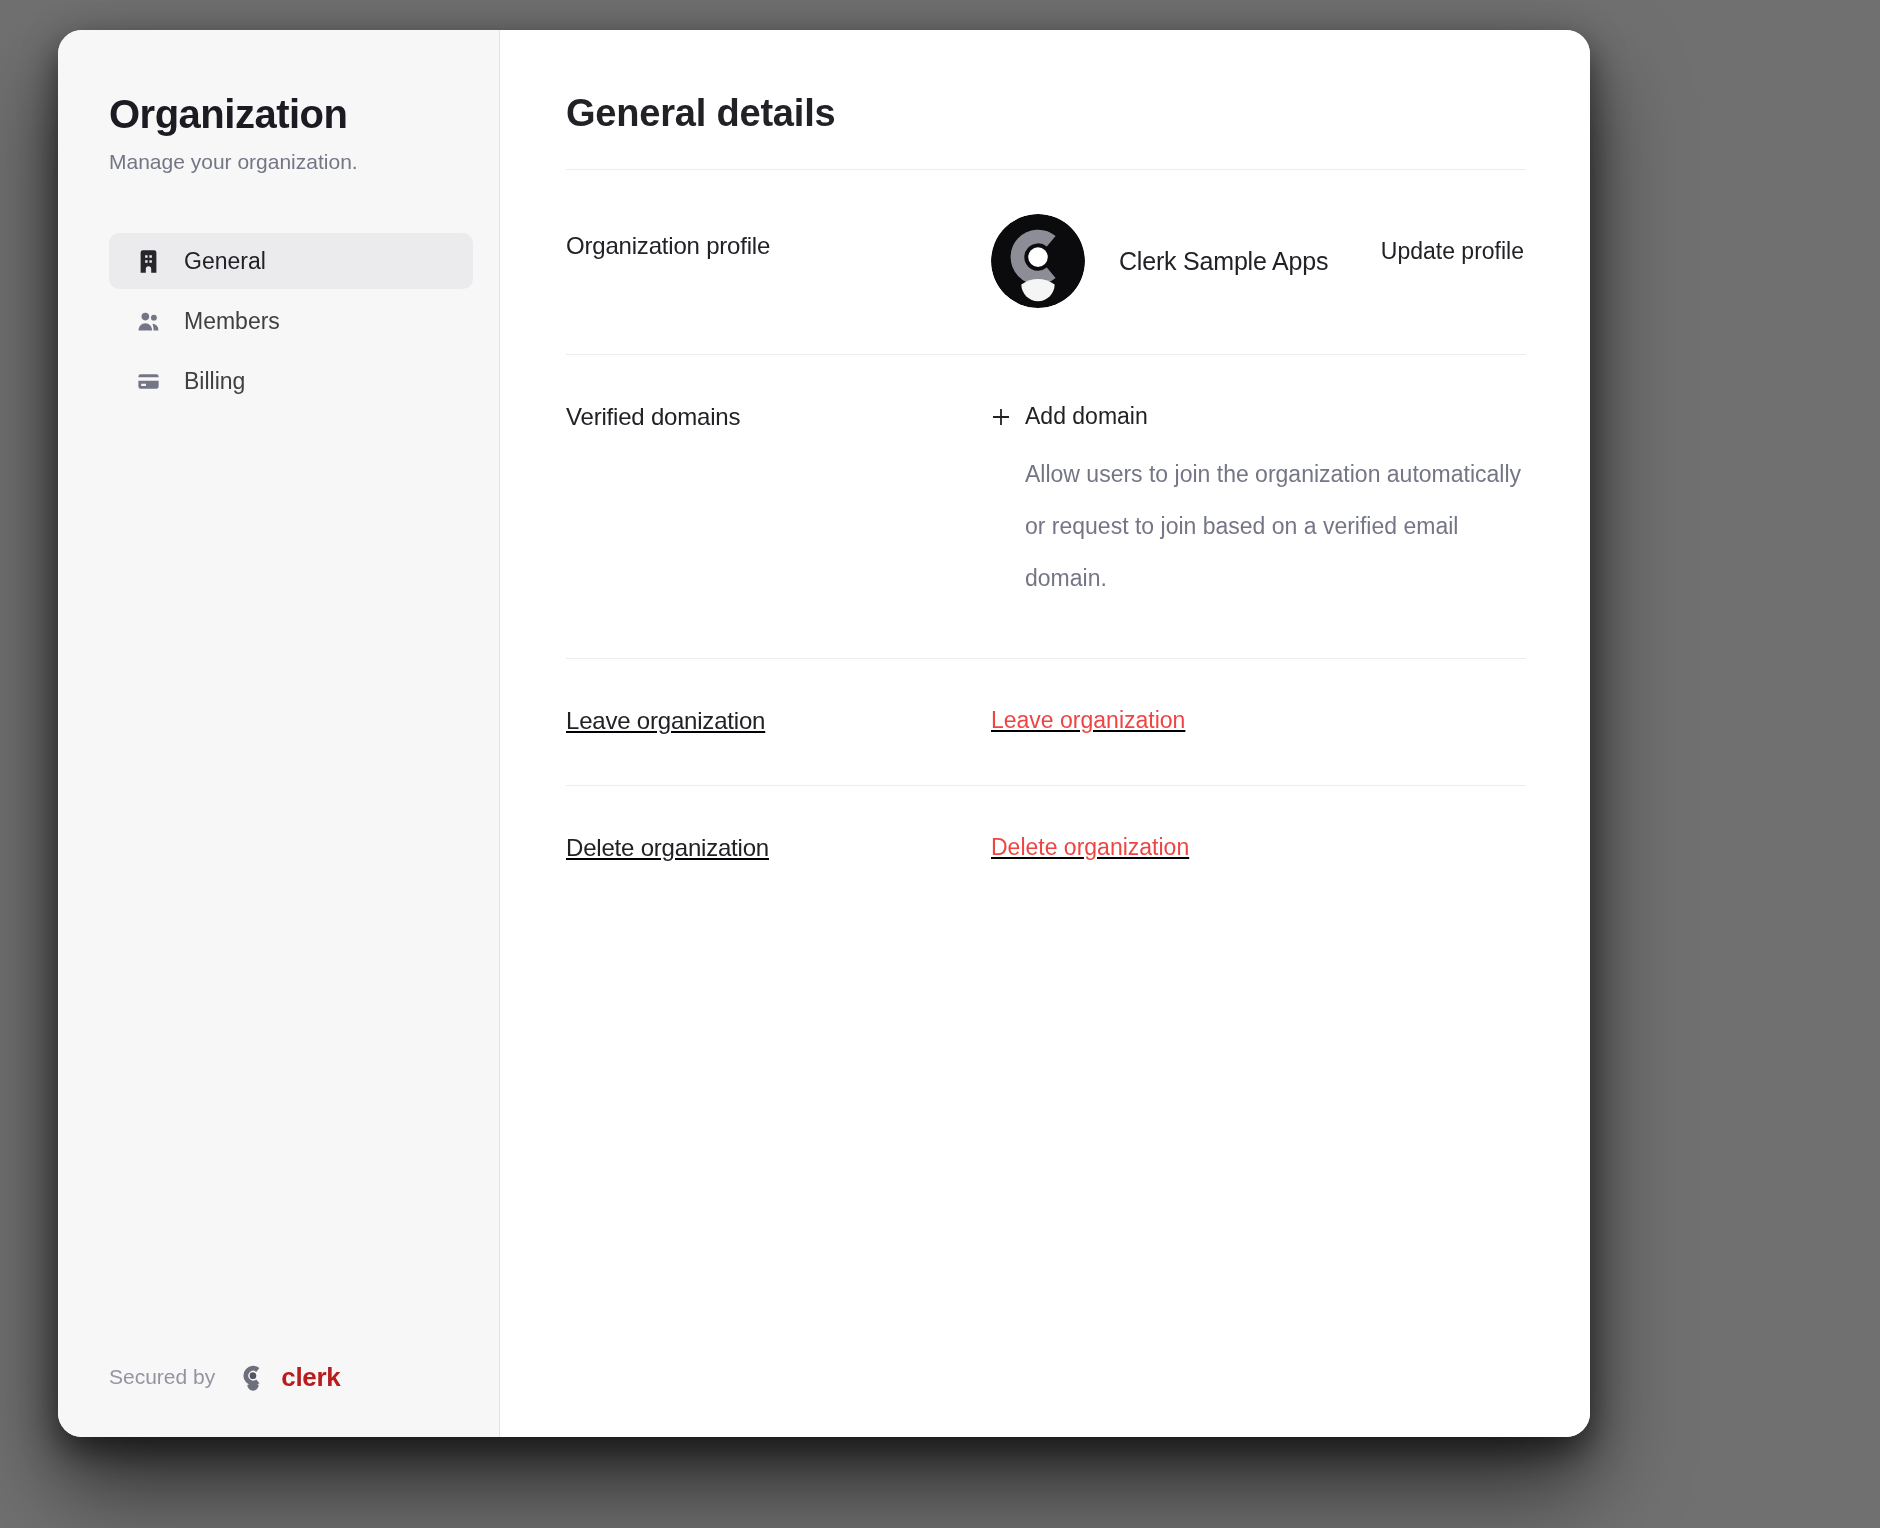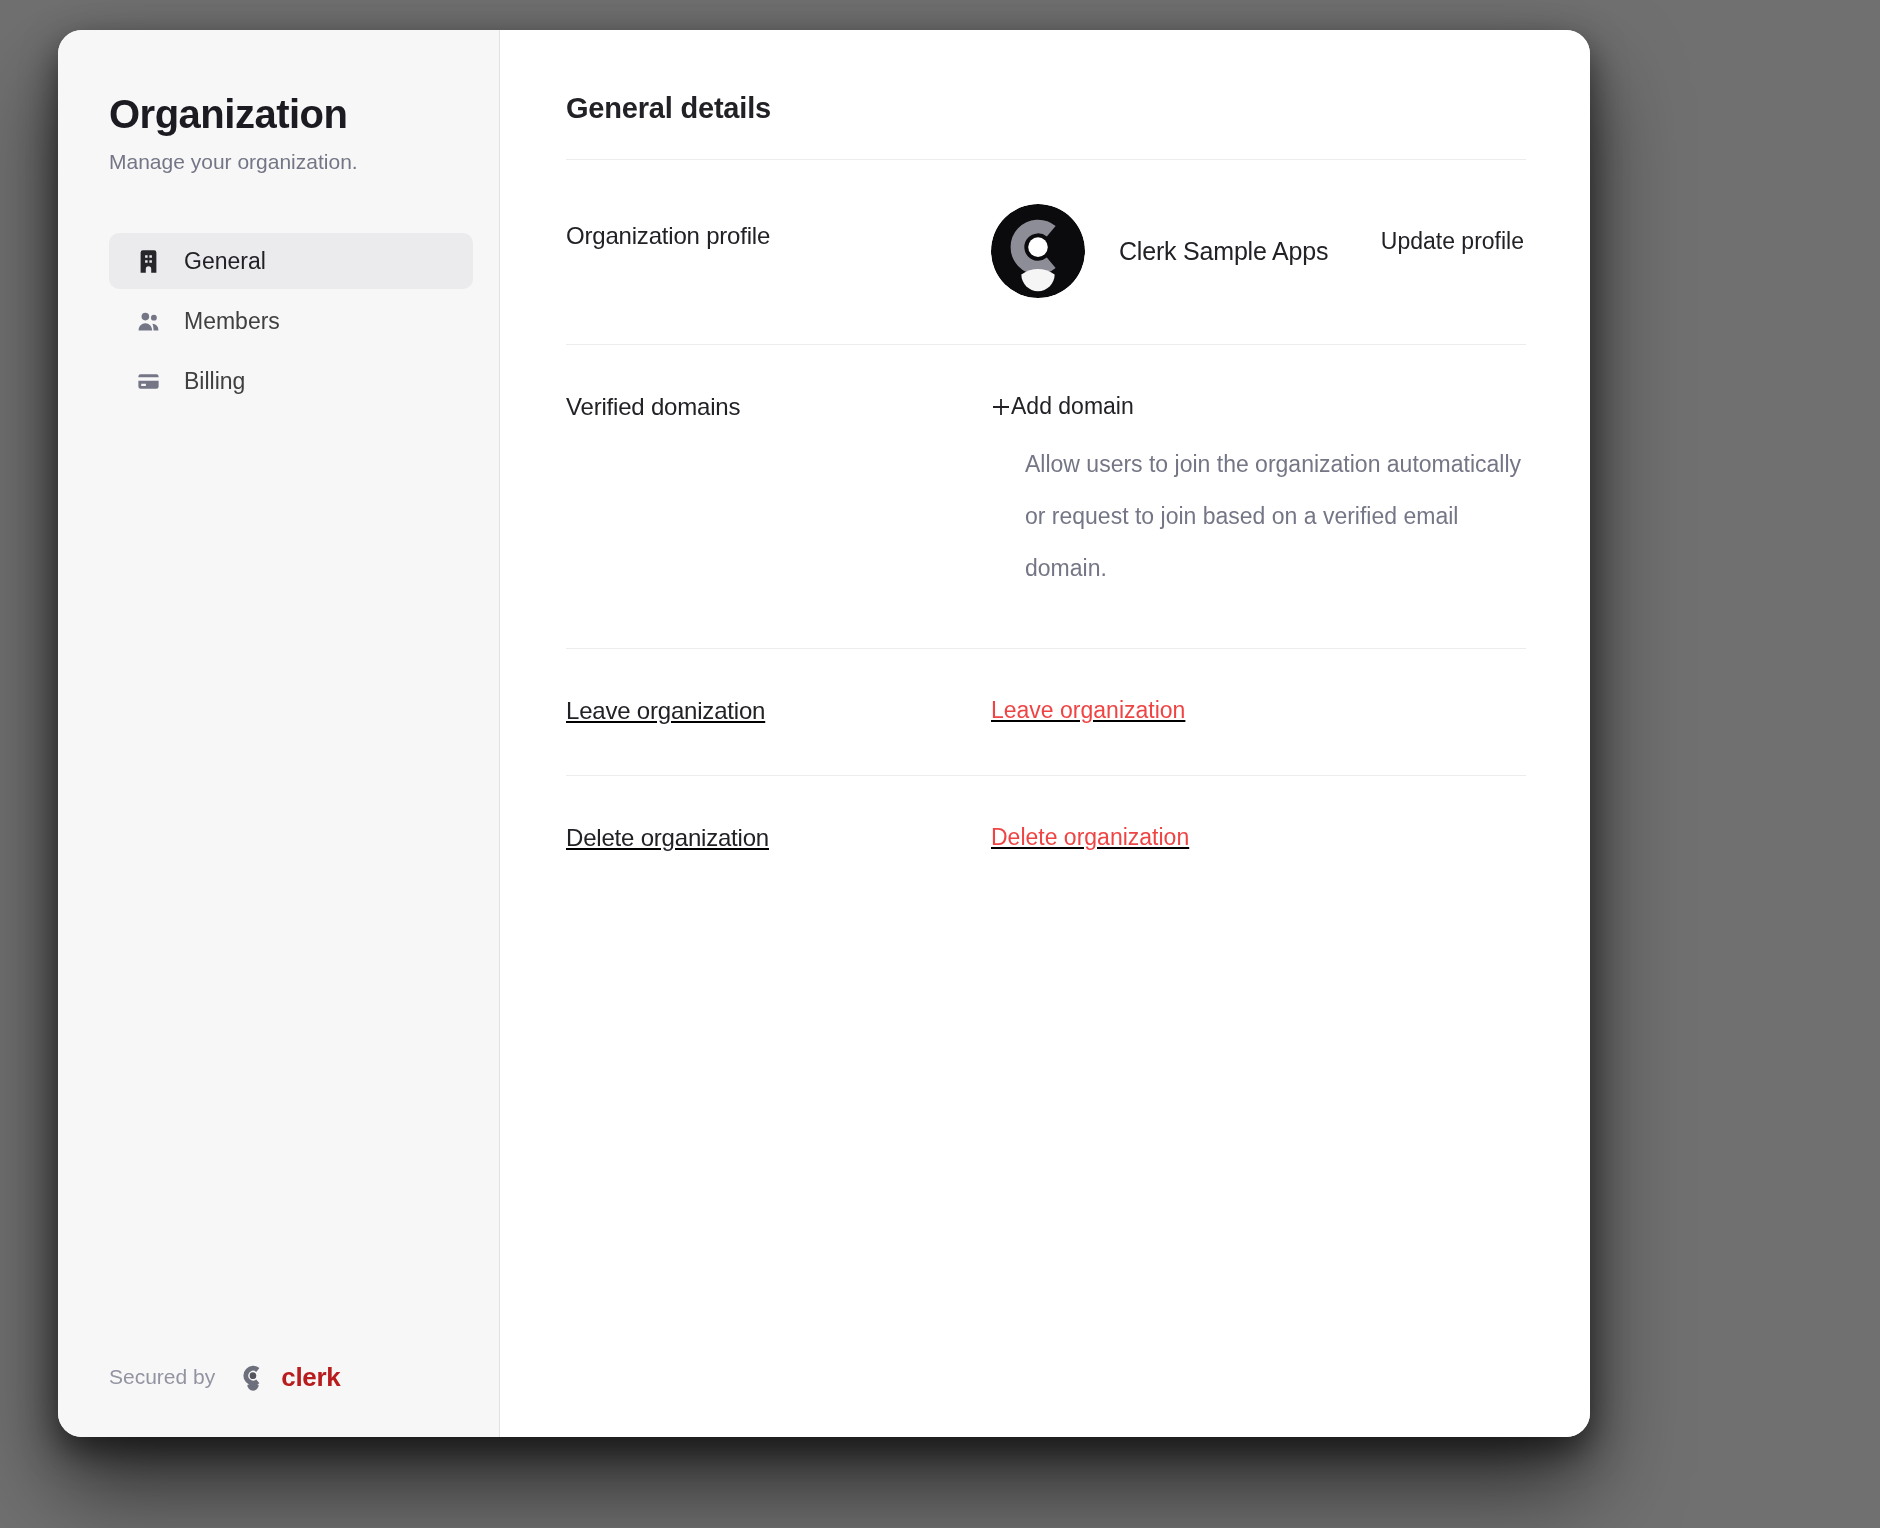--- a/index.html
+++ b/index.html
@@ -73,21 +73,21 @@
   .secured-by { font-size: 21px; color: #9394a1; margin-right: 10px; }
   .clerk-mark { width: 32px; height: 32px; display: inline-flex; }
   .clerk-word { font-size: 26px; font-weight: 700; color: #b91c1c; letter-spacing: -0.3px; }
   
   .main {
     flex: 1;
     background: #ffffff;
     padding: 62px 64px 0 66px;
   }
   .main-title {
-    font-size: 29px;
+    font-size: 38px;
     font-weight: 700;
     color: #212126;
     letter-spacing: -0.2px;
   }
   .divider { height: 1px; background: #ececef; width: 100%; }
   .divider.under-title { margin-top: 34px; }
   .row { display: flex; align-items: flex-start; }
   .row-label {
     width: 425px;
     flex: 0 0 425px;
@@ -112,21 +112,21 @@
     font-size: 23px; font-weight: 500;
     color: #212126;
     cursor: pointer;
     padding: 0 2px;
   }
   
   .row.domains { padding: 48px 0 54px 0; }
   .add-domain {
     display: flex;
     align-items: center;
-    gap: 0;
+    gap: 14px;
     background: none; border: none;
     font-family: inherit;
     font-size: 23px; font-weight: 500;
     color: #212126;
     cursor: pointer;
     padding: 0;
   }
   .plus-icon { width: 20px; height: 20px; display: inline-flex; }
   .domain-desc {
     margin-top: 18px;

